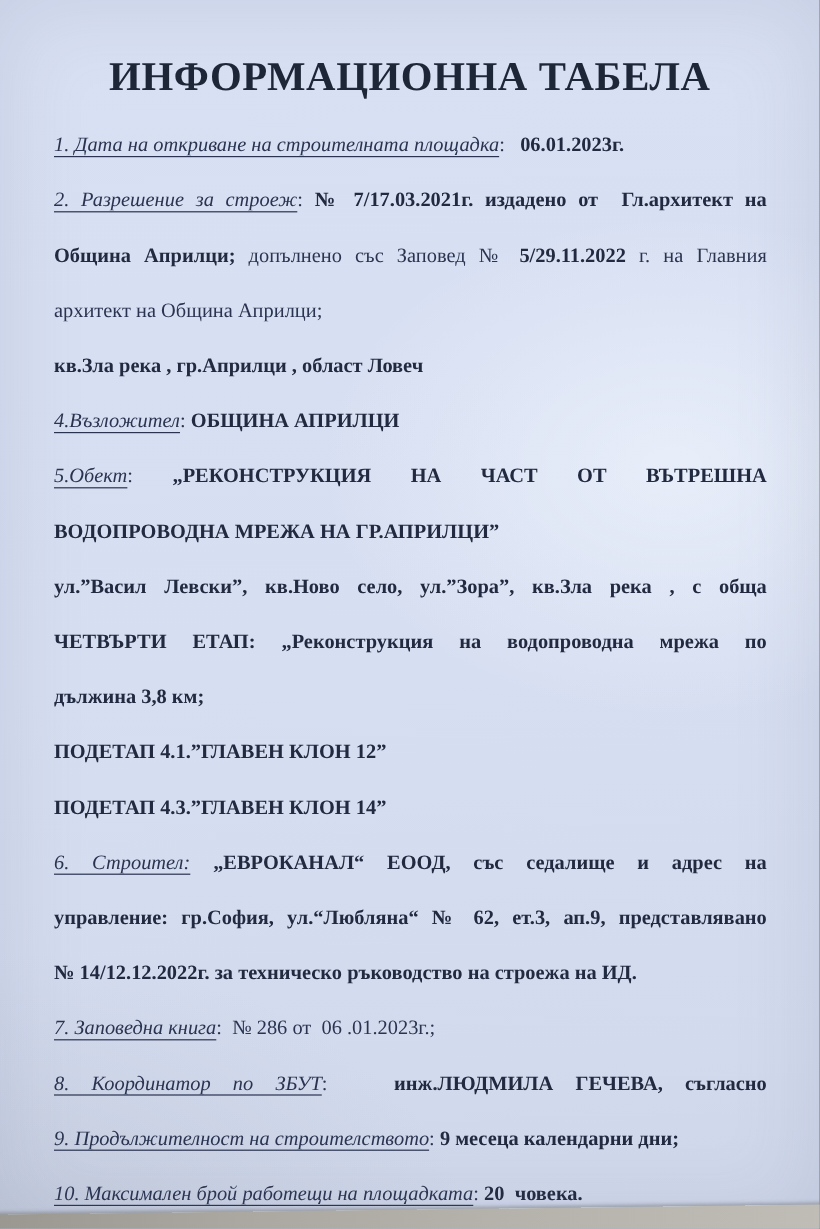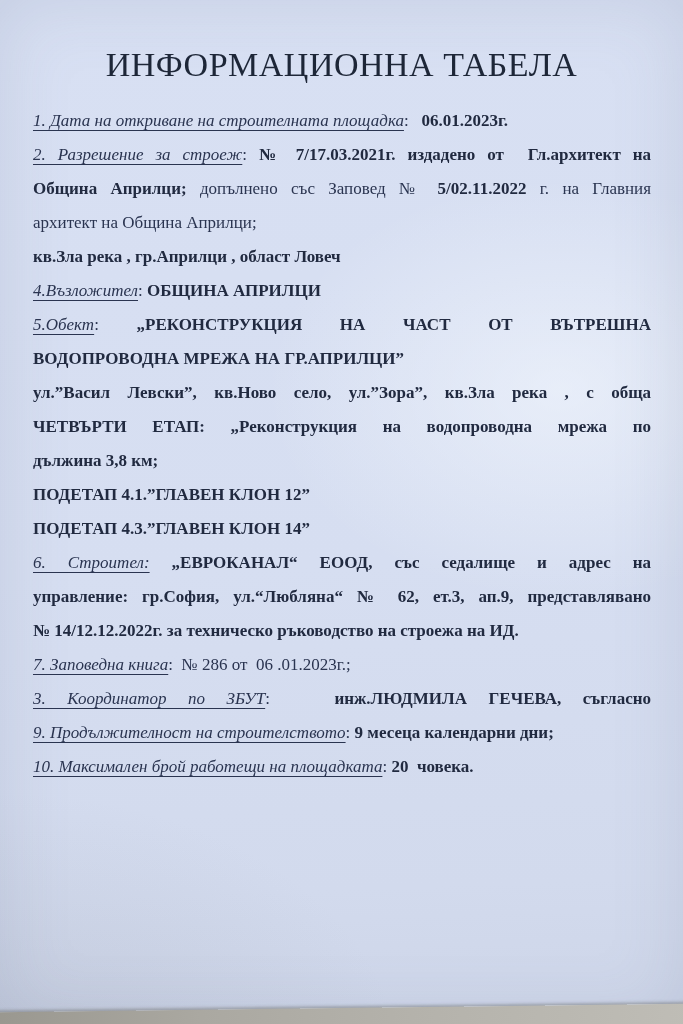--- a/index.html
+++ b/index.html
@@ -25,31 +25,31 @@
     bottom: -30px; height: 46px;
     background: linear-gradient(90deg, #99978f 0%, #aaa8a1 30%, #b4b2ab 60%, #bfbdb6 100%);
     transform: rotate(-0.7deg);
     box-shadow: 0 -2px 3px rgba(80,80,75,0.35);
   }
   .title {
     margin: 42px 18px 0;
     text-align: center;
     font-size: 34px;
     line-height: 46px;
-    font-weight: 400;
+    font-weight: 700;
     letter-spacing: 0.5px;
     color: #1e2738;
   }
   .doc-body {
     margin: 16px 32px 0 33px;
     color: #26304a;
     font-size: 17px;
   }
   .line {
-    margin: 0;
+    margin: 12px;
     line-height: 34px;
     text-align: left;
     white-space: normal;
   }
   .jl { text-align: justify; text-align-last: justify; }
   .label {
     font-style: italic;
     text-decoration: underline;
     text-decoration-thickness: 1.4px;
     text-underline-offset: 3.5px;
@@ -59,34 +59,34 @@
   .regular { color: #2a3450; }
 </style>
 </head>
 <body>
 
 <div class="photo">
   <h1 class="title">ИНФОРМАЦИОННА ТАБЕЛА</h1>
   <div class="doc-body">
       <p class="line"><span class="label">1. Дата на откриване на строителната площадка</span><span class="regular">:&nbsp;&nbsp; </span><span class="bold">06.01.2023г.</span></p>
       <p class="line jl"><span class="label">2. Разрешение за строеж</span><span class="regular">: </span><span class="bold">№ 7/17.03.2021г. издадено от&nbsp; Гл.архитект на</span></p>
-      <p class="line jl"><span class="bold">Община Априлци; </span><span class="regular">допълнено със Заповед № </span><span class="bold">5/02.11.2022</span><span class="regular"> г. на Главния</span></p>
+      <p class="line jl"><span class="bold">Община Априлци; </span><span class="regular">допълнено със Заповед № </span><span class="bold">5/29.11.2022</span><span class="regular"> г. на Главния</span></p>
       <p class="line"><span class="regular">архитект на Община Априлци;</span></p>
       <p class="line"><span class="bold">кв.Зла река , гр.Априлци , област Ловеч</span></p>
       <p class="line"><span class="label">4.Възложител</span><span class="regular">: </span><span class="bold">ОБЩИНА АПРИЛЦИ</span></p>
       <p class="line jl"><span class="label">5.Обект</span><span class="regular">: </span><span class="bold">„РЕКОНСТРУКЦИЯ НА ЧАСТ ОТ ВЪТРЕШНА</span></p>
       <p class="line"><span class="bold">ВОДОПРОВОДНА МРЕЖА НА ГР.АПРИЛЦИ”</span></p>
       <p class="line jl"><span class="bold">ул.”Васил Левски”, кв.Ново село, ул.”Зора”, кв.Зла река , с обща</span></p>
       <p class="line jl"><span class="bold">ЧЕТВЪРТИ ЕТАП: „Реконструкция на водопроводна мрежа по</span></p>
       <p class="line"><span class="bold">дължина 3,8 км;</span></p>
       <p class="line"><span class="bold">ПОДЕТАП 4.1.”ГЛАВЕН КЛОН 12”</span></p>
       <p class="line"><span class="bold">ПОДЕТАП 4.3.”ГЛАВЕН КЛОН 14”</span></p>
       <p class="line jl"><span class="label">6. Строител:</span><span class="regular"> </span><span class="bold">„ЕВРОКАНАЛ“ ЕООД, със седалище и адрес на</span></p>
       <p class="line jl"><span class="bold">управление: гр.София, ул.“Любляна“ № 62, ет.3, ап.9, представлявано</span></p>
       <p class="line"><span class="bold">№ 14/12.12.2022г. за техническо ръководство на строежа на ИД.</span></p>
       <p class="line"><span class="label">7. Заповедна книга</span><span class="regular">:&nbsp; № 286 от&nbsp; 06 .01.2023г.;</span></p>
-      <p class="line jl"><span class="label">3. Координатор по ЗБУТ</span><span class="regular">:&nbsp;&nbsp; </span><span class="bold">инж.ЛЮДМИЛА ГЕЧЕВА, съгласно</span></p>
+      <p class="line jl"><span class="label">8. Координатор по ЗБУТ</span><span class="regular">:&nbsp;&nbsp; </span><span class="bold">инж.ЛЮДМИЛА ГЕЧЕВА, съгласно</span></p>
       <p class="line"><span class="label">9. Продължителност на строителството</span><span class="regular">: </span><span class="bold">9 месеца календарни дни;</span></p>
       <p class="line"><span class="label">10. Максимален брой работещи на площадката</span><span class="regular">: </span><span class="bold">20&nbsp; човека.</span></p>
     </div>
   <div class="vignette"></div>
   <div class="surface-edge"></div>
 </div>
 
 </body></html>

